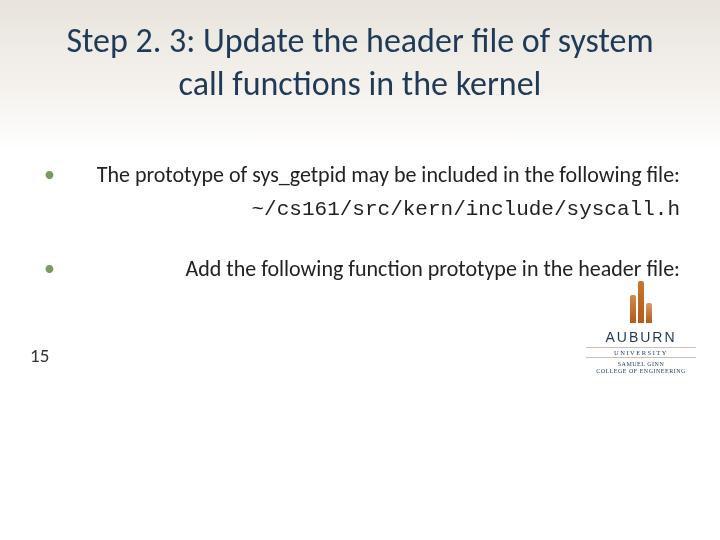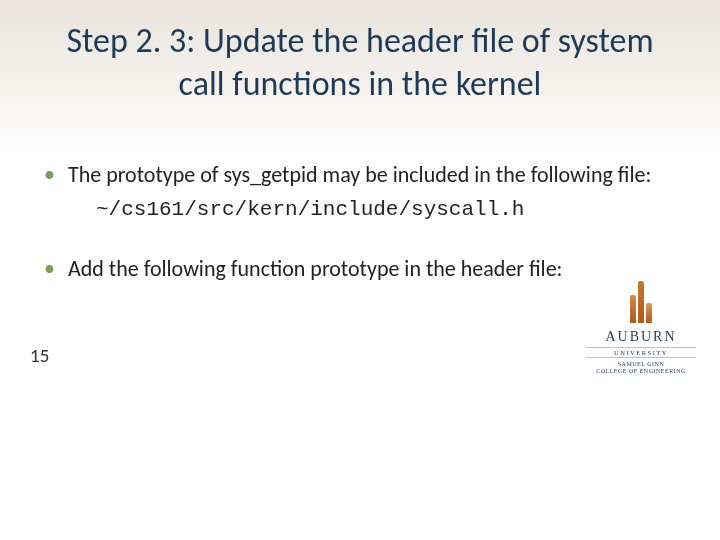--- a/index.html
+++ b/index.html
@@ -47,20 +47,21 @@
   ul.bullets {
     list-style: none;
     padding: 0;
     margin: 0;
   }
   ul.bullets > li {
     position: relative;
     padding-left: 28px;
     margin-bottom: 30px;
     line-height: 1.35;
+    text-align: right;
   }
   ul.bullets > li::before {
     content: "•";
     position: absolute;
     left: 4px;
     top: 0;
     color: #7a9b5e;
     font-size: 22px;
   }
   .code-line {
@@ -102,21 +103,21 @@
     position: absolute; left: 0px; bottom: 0; width: 6px; height: 28px;
     background: linear-gradient(to bottom, #d08a4a, #b35a1a);
     border-radius: 2px 2px 0 0;
   }
   .logo .tower .t3 {
     position: absolute; left: 16px; bottom: 0; width: 6px; height: 20px;
     background: linear-gradient(to bottom, #d89a5f, #b35a1a);
     border-radius: 2px 2px 0 0;
   }
   .logo .name {
-    font-family: Liberation Serif, serif;
+    font-family: Liberation Sans, sans-serif;
     font-size: 14px;
     letter-spacing: 2px;
     color: #1f3a57;
   }
   .logo .sub {
     font-family: Georgia, serif;
     font-size: 6.5px;
     letter-spacing: 1.5px;
     color: #1f3a57;
     border-top: 1px solid #c8c1b4;

